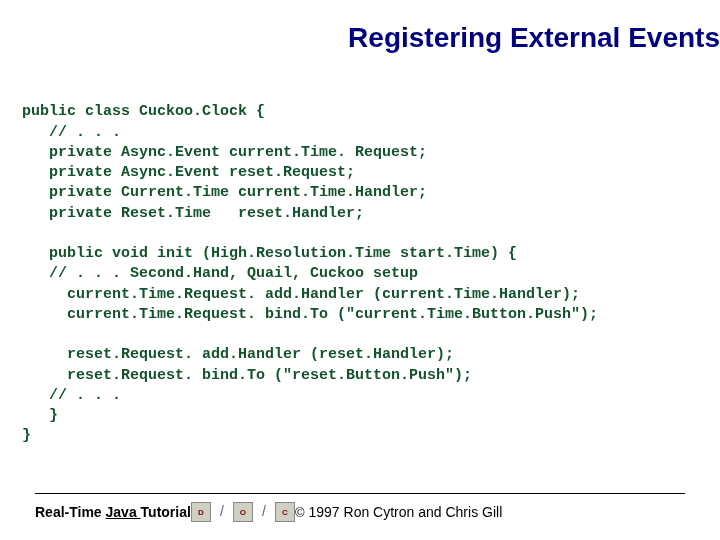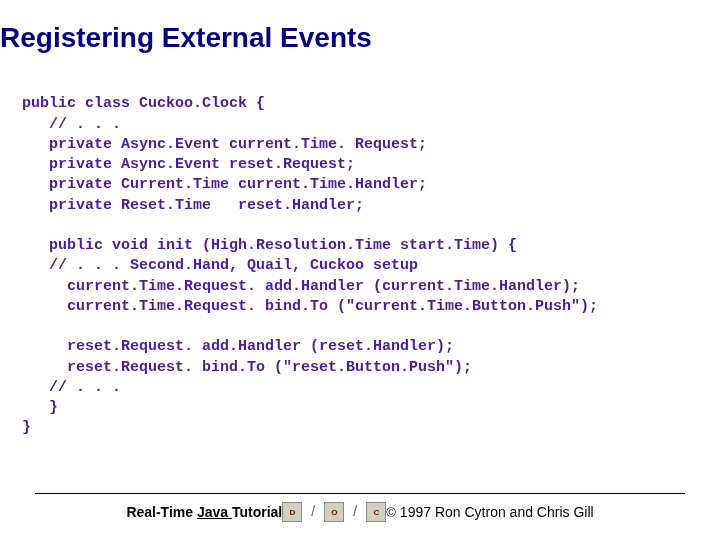--- a/index.html
+++ b/index.html
@@ -6,53 +6,53 @@
     margin: 0;
     padding: 0;
     width: 720px;
     height: 540px;
     background: #ffffff;
     font-family: Arial, Helvetica, sans-serif;
     position: relative;
     overflow: hidden;
   }
   .title {
-    text-align: left;
+    text-align: right;
     font-size: 28px;
     font-weight: bold;
     color: #000080;
     margin-top: 22px;
-    margin-bottom: 20px;
+    margin-bottom: 28px;
   }
   .code-block {
     font-family: "Courier New", Courier, monospace;
     font-weight: bold;
     font-size: 15px;
     line-height: 1.35;
-    color: #4c1d95;
+    color: #14532d;
     margin-left: 22px;
     margin-right: 22px;
     white-space: pre;
   }
   .footer {
     position: absolute;
     bottom: 18px;
     left: 0;
     right: 0;
     padding: 0 35px;
   }
   .footer-line {
     height: 1px;
     background: #000;
     margin-bottom: 8px;
   }
   .footer-row {
     display: flex;
     align-items: center;
-    justify-content: center;
+    justify-content: flex-start;
     font-size: 14px;
   }
   .footer-left {
     font-weight: bold;
   }
   .footer-left .underline {
     text-decoration: underline;
   }
   .footer-center {
     display: flex;

